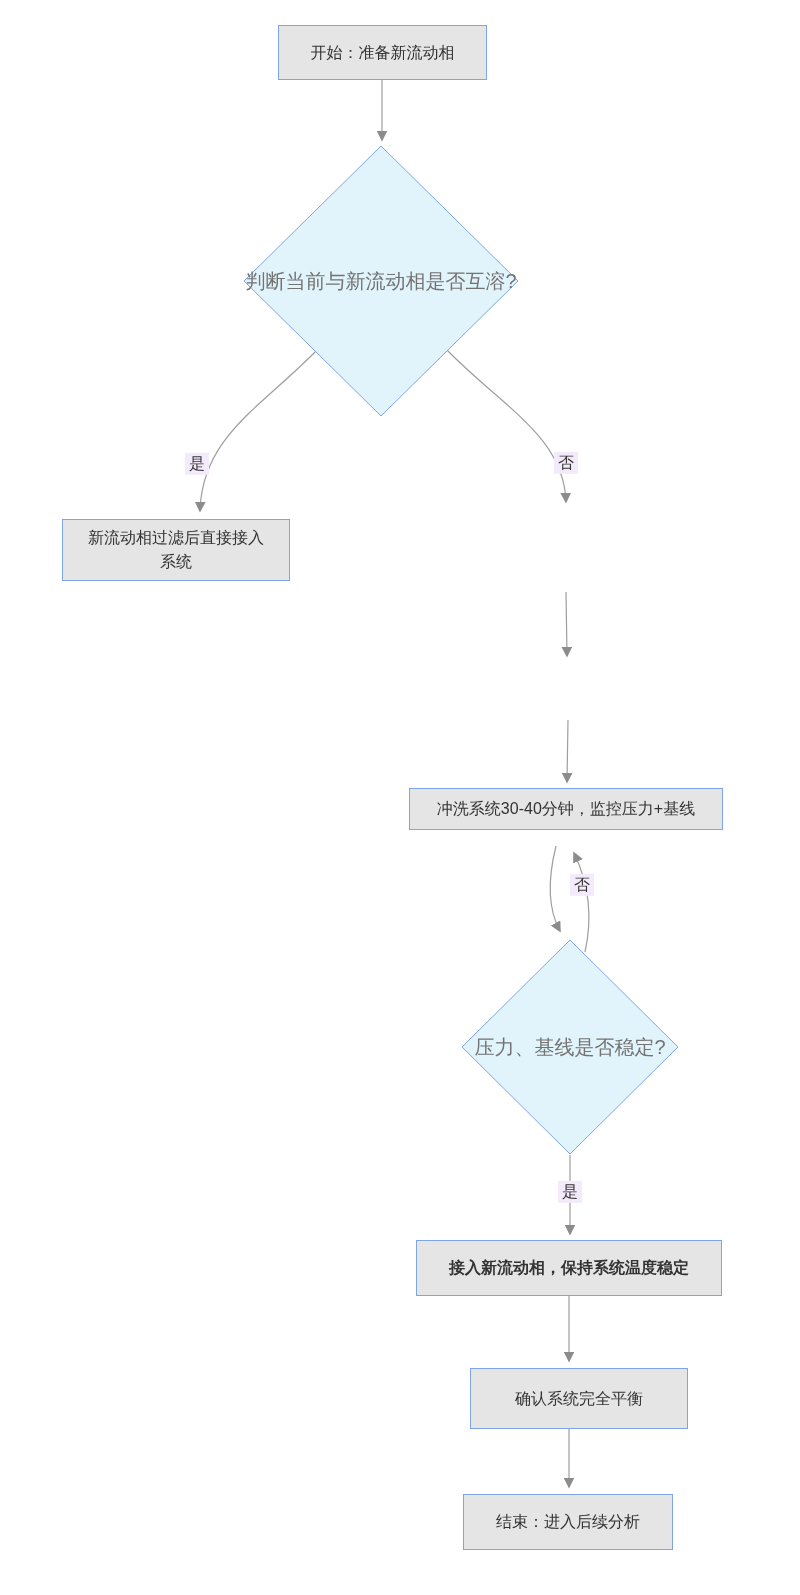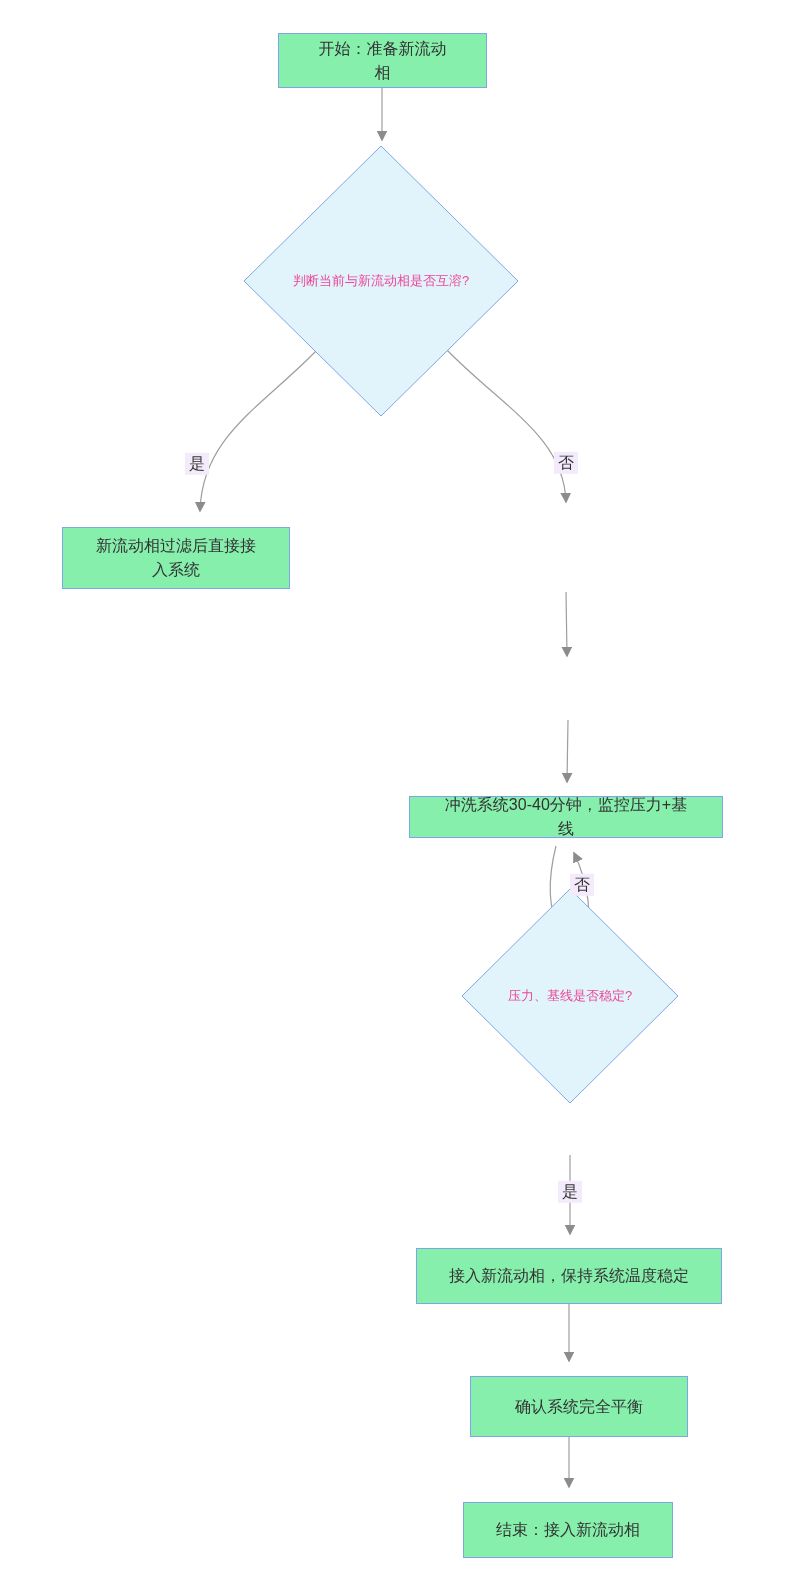--- a/index.html
+++ b/index.html
@@ -33,24 +33,23 @@
     box-sizing: border-box;
     display: flex;
     align-items: center;
     justify-content: center;
     text-align: center;
     font-size: 16px;
     line-height: 1.5;
     color: #333333;
   }
   .node.rect {
-    background: #86efac;
+    background: #e5e5e5;
     border: 1px solid #7ea6e6;
-    padding: 6px 32px;
-    margin-top: 8px;
+    padding: 6px 24px;
   }
   .node.diamond {
     background: transparent;
     border: none;
     padding: 0;
   }
   .diamond-shape {
     position: absolute;
     left: 0;
     top: 0;
@@ -63,22 +62,22 @@
     stroke-width: 1;
     vector-effect: non-scaling-stroke;
   }
   .diamond-label {
     position: absolute;
     inset: 0;
     display: flex;
     align-items: center;
     justify-content: center;
     white-space: nowrap;
-    font-size: 13px;
-    color: #ec4899;
+    font-size: 20px;
+    color: #737373;
   }
   .edge-label {
     position: absolute;
     transform: translate(-50%, -50%);
     background: #f3eafb;
     padding: 0px 4px;
     font-size: 16px;
     color: #333333;
     line-height: 1.4;
   }
@@ -120,37 +119,37 @@
   <div class="node rect" style="left:62px; top:519px; width:228px; height:62px;">
     <span>新流动相过滤后直接接入系统</span>
   </div>
 
 
 
   <div class="node rect" style="left:409px; top:788px; width:314px; height:42px;">
     <span>冲洗系统30-40分钟，监控压力+基线</span>
   </div>
 
-  <div class="node diamond" style="left:462px; top:889px; width:216px; height:214px;text-align:right;">
+  <div class="node diamond" style="left:462px; top:940px; width:216px; height:214px;text-align:right;">
     <svg class="diamond-shape" viewBox="0 0 100 100" preserveAspectRatio="none">
       <polygon points="50,0 100,50 50,100 0,50"></polygon>
     </svg>
     <div class="diamond-label">压力、基线是否稳定?</div>
   </div>
 
-  <div class="node rect" style="left:416px; top:1240px; width:306px; height:56px;">
+  <div class="node rect" style="left:416px; top:1240px; width:306px; height:56px;font-weight:bold;">
     <span>接入新流动相，保持系统温度稳定</span>
   </div>
 
   <div class="node rect" style="left:470px; top:1368px; width:218px; height:61px;align-items:center;">
     <span>确认系统完全平衡</span>
   </div>
 
   <div class="node rect" style="left:463px; top:1494px; width:210px; height:56px;">
-    <span>结束：接入新流动相</span>
+    <span>结束：进入后续分析</span>
   </div>
 
   <div class="edge-label" style="left:197px; top:464px;">是</div>
   <div class="edge-label" style="left:566px; top:463px;">否</div>
   <div class="edge-label" style="left:582px; top:885px;">否</div>
   <div class="edge-label" style="left:570px; top:1192px;">是</div>
 
 </div>
 
 </body></html>

